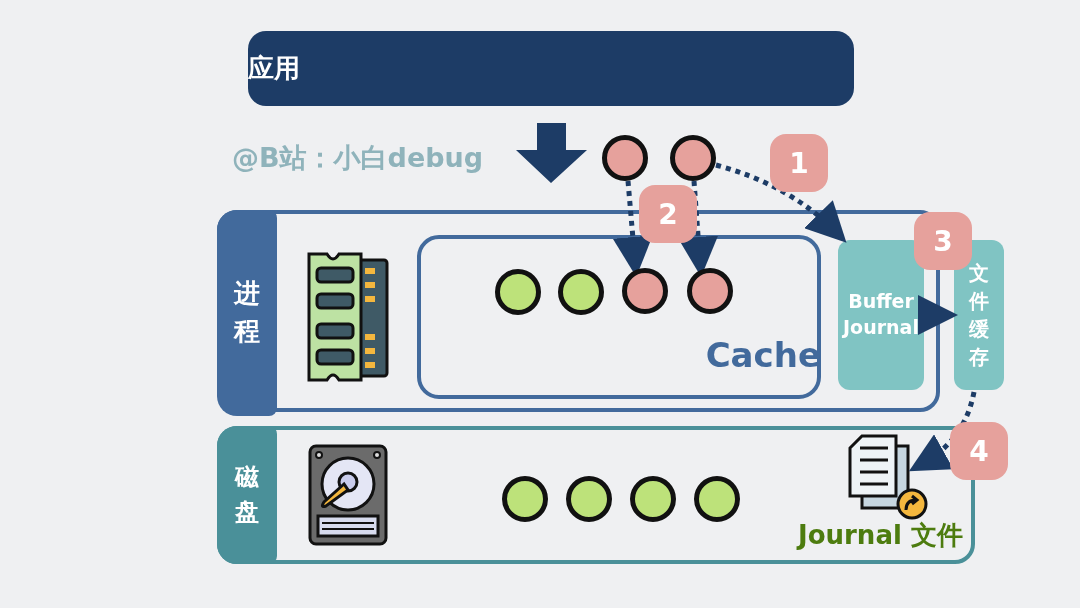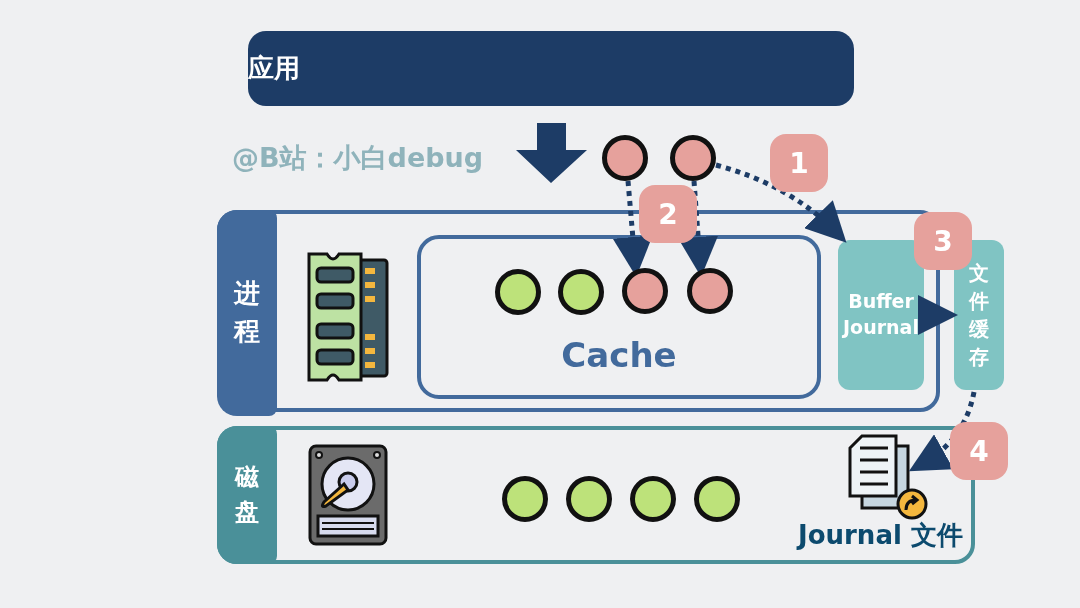--- a/index.html
+++ b/index.html
@@ -9,32 +9,32 @@
   .app-bar { left:248px; top:31px; width:606px; height:75px; background:#1d3c66; border-radius:18px;
              color:#fff; font-weight:bold; font-size:26px; display:flex; align-items:center; justify-content:flex-start; }
   .watermark { left:232px; top:140px; color:#8fb3bb; font-size:27px; font-weight:bold; }
   .proc-outer { left:217px; top:210px; width:723px; height:202px; border:4px solid #426a9c; border-radius:20px; box-sizing:border-box; }
   .proc-label { left:217px; top:210px; width:60px; height:206px; background:#426a9c; border-radius:20px 8px 8px 20px;
                 color:#fff; font-weight:bold; font-size:26px; display:flex; flex-direction:column; align-items:center; justify-content:center; line-height:1.45; }
   .disk-outer { left:217px; top:426px; width:758px; height:138px; border:4px solid #4a9099; border-radius:20px; box-sizing:border-box; }
   .disk-label { left:217px; top:426px; width:60px; height:138px; background:#4a9099; border-radius:20px 8px 8px 20px;
                 color:#fff; font-weight:bold; font-size:24px; display:flex; flex-direction:column; align-items:center; justify-content:center; line-height:1.45; }
   .cache-box { left:417px; top:235px; width:404px; height:164px; border:4px solid #426a9c; border-radius:22px; box-sizing:border-box; }
-  .cache-title { left:417px; top:335px; width:404px; text-align:center; color:#426a9c; font-weight:bold; font-size:34px; }
+  .cache-title { left:417px; top:335px; width:404px; text-align:right; color:#426a9c; font-weight:bold; font-size:34px; }
   .jbuf { left:838px; top:240px; width:86px; height:150px; background:#80c4c3; border-radius:12px;
           color:#fff; font-weight:bold; font-size:19px; display:flex; flex-direction:column; align-items:center; justify-content:center; line-height:1.35; }
   .fcache { left:954px; top:240px; width:50px; height:150px; background:#80c4c3; border-radius:12px;
             color:#fff; font-weight:bold; font-size:20px; display:flex; flex-direction:column; align-items:center; justify-content:center; line-height:1.4; }
   .badge { width:58px; height:58px; background:#e6a19c; border-radius:16px; color:#fff; font-weight:bold; font-size:28px;
            display:flex; align-items:center; justify-content:center; }
   .dot { width:36px; height:36px; border-radius:50%; border:5px solid #111; box-sizing:border-box; }
   .dot.green { background:#bde27a; }
   .dot.red { background:#e6a19c; }
   .dot.lg { width:46px; height:46px; }
-  .jfile-label { left:798px; top:518px; color:#0c4a6e; font-weight:bold; font-size:26px; }
+  .jfile-label { left:798px; top:518px; color:#4d7c0f; font-weight:bold; font-size:26px; }
   svg.overlay { position:absolute; left:0; top:0; }
 </style>
 </head>
 <body>
 
 <div class="abs app-bar">
   <span>应用</span>
 </div>
 
 <div class="abs watermark">@B站：小白debug</div>

